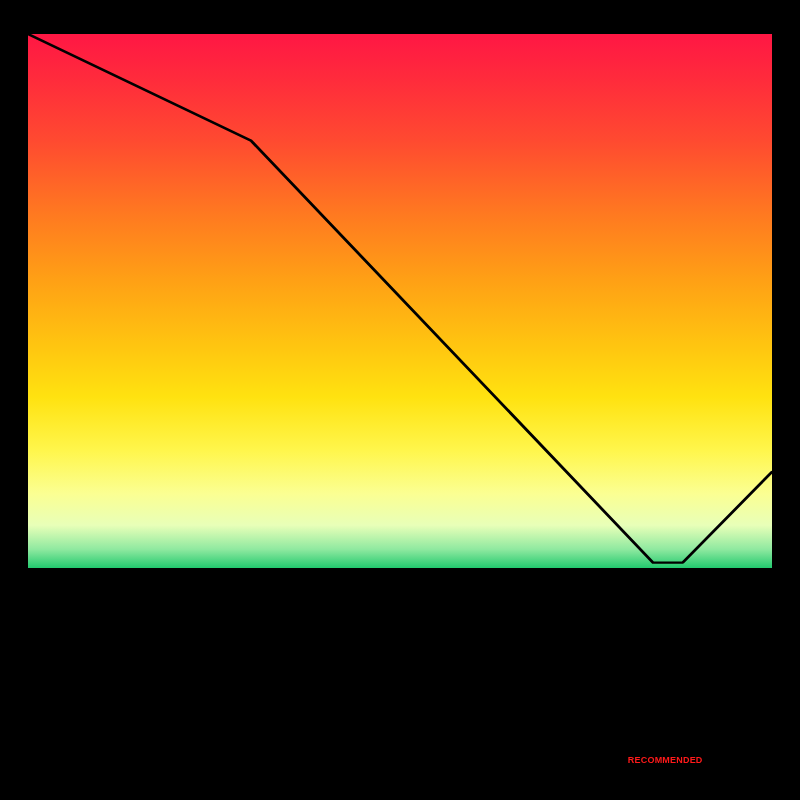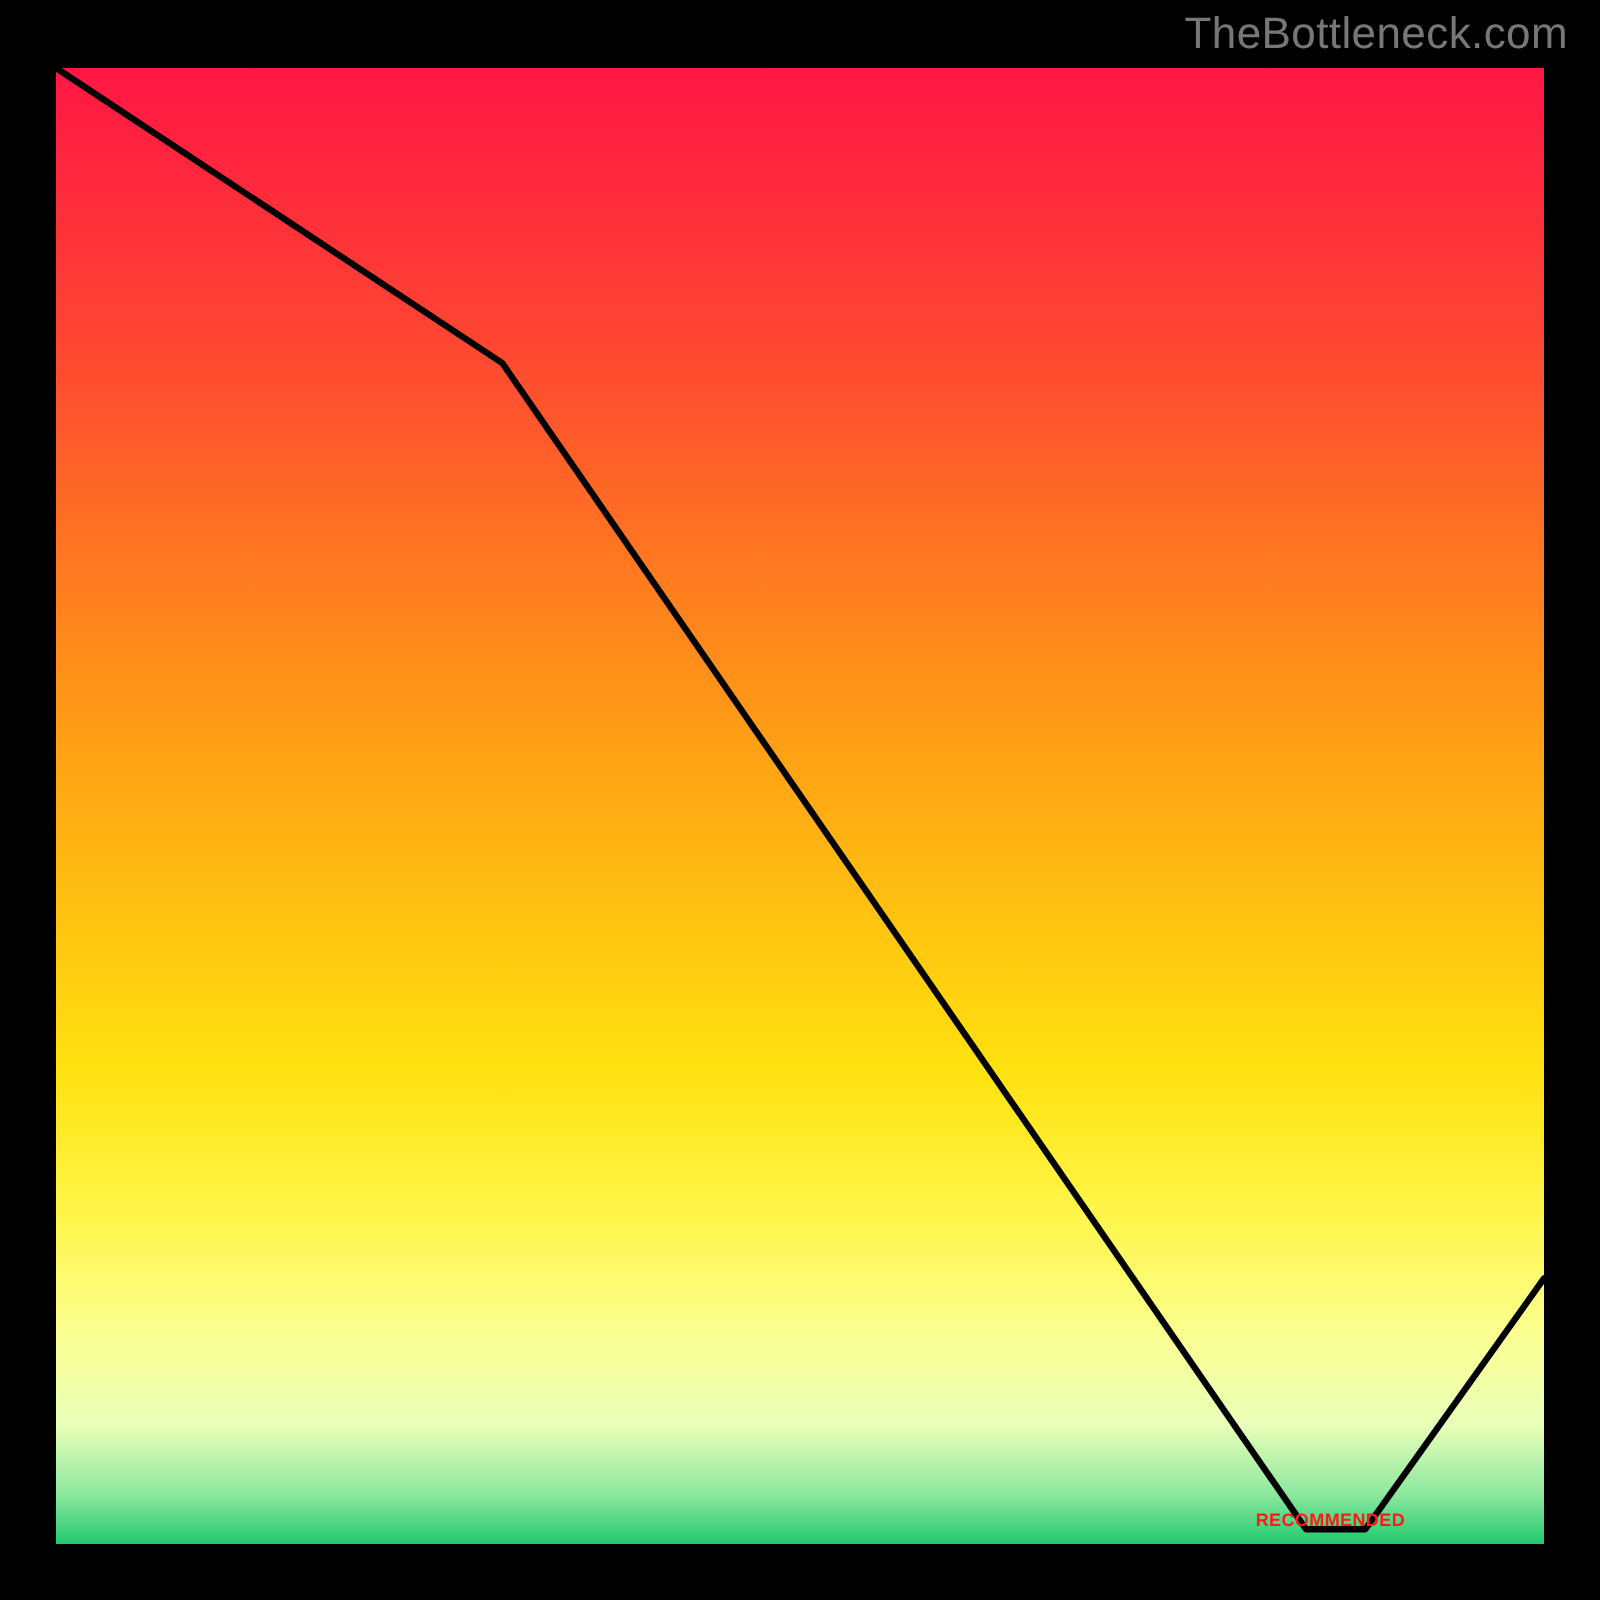--- a/index.html
+++ b/index.html
@@ -25,21 +25,21 @@
     font-size: 22px;
     letter-spacing: 0.2px;
     user-select: none;
   }
   
   .plot-wrap {
     position: absolute;
     left: 28px;
     top: 34px;
     width: 744px;   
-    height: 738px;  
+    height: 534px;  
     background: #000;
   }
   
   .plot {
     position: absolute;
     inset: 0;
     
     background: linear-gradient(
       to bottom,
       #ff1744 0%,
@@ -71,21 +71,20 @@
     letter-spacing: 0.2px;
     white-space: nowrap;
     user-select: none;
   }
 </style>
 </head>
 <body>
 
 <div class="outer">
 
-  <div class="attribution">TheBottleneck.com</div>
 
   <div class="plot-wrap">
     <div class="plot"></div>
 
     <svg class="overlay" viewBox="0 0 744 738" preserveAspectRatio="none">
       <polyline id="series-line" fill="none" stroke="#000000" stroke-width="3.2" stroke-linejoin="round" stroke-linecap="round" points="0.0,0.0 223.2,147.6 625.0,730.6 654.7,730.6 744.0,605.2"></polyline>
     </svg>
 
     <div id="marker-label" class="marker-label" style="left: 599.84px; top: 720.62px; color: rgb(255, 26, 26);">RECOMMENDED</div>
   </div>

